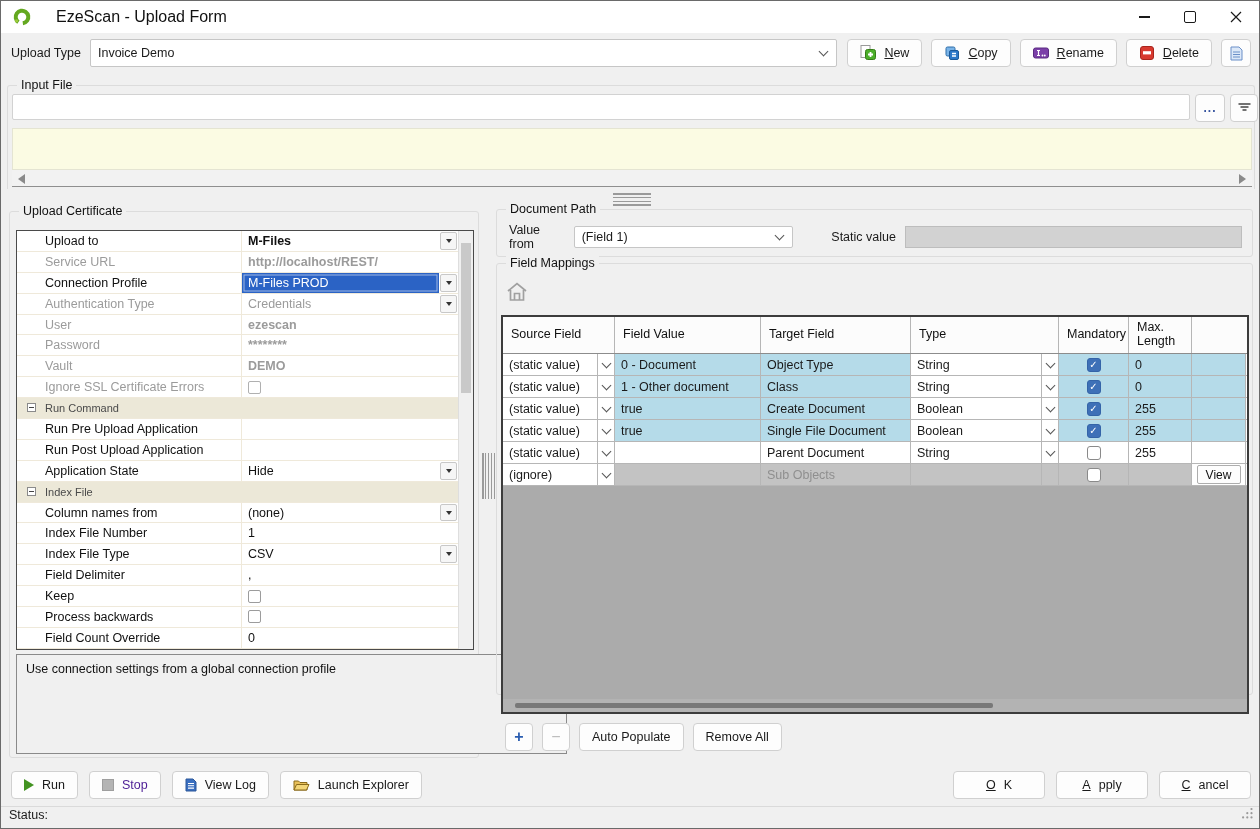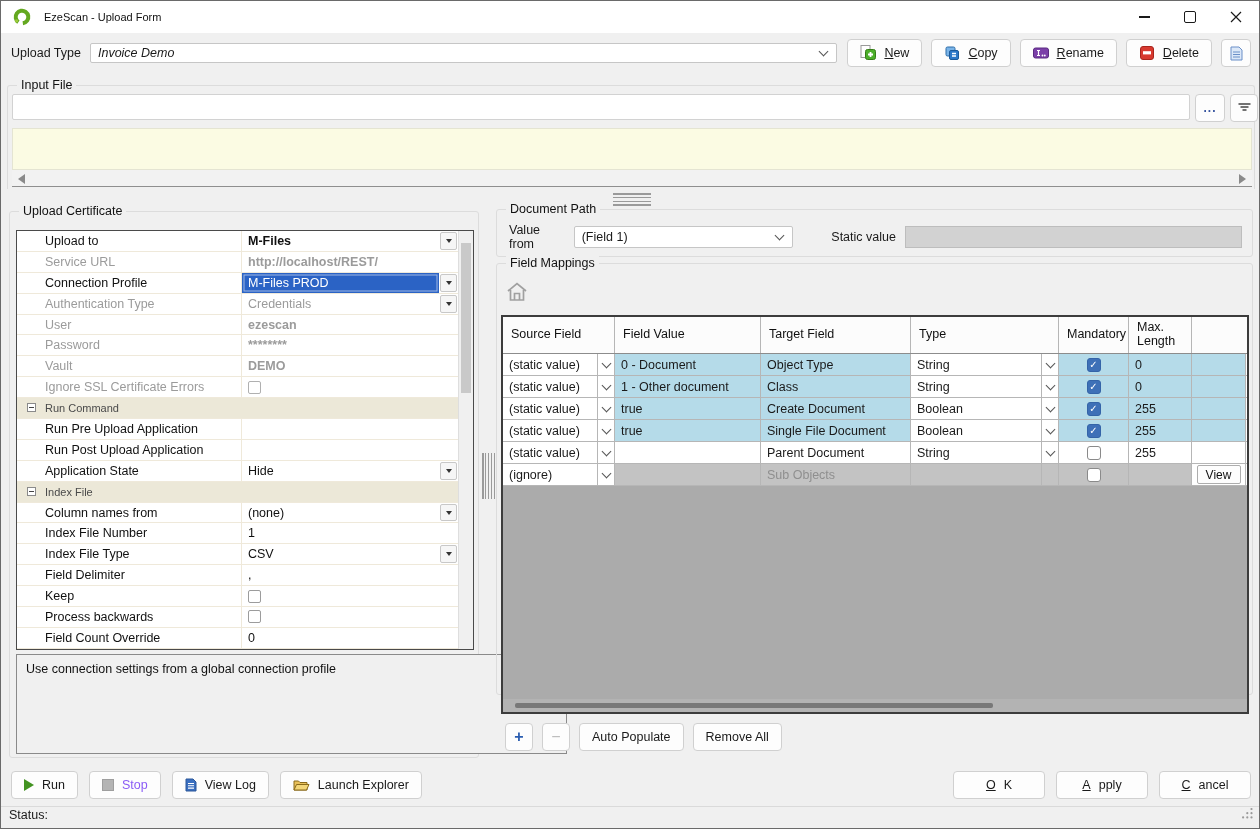--- a/index.html
+++ b/index.html
@@ -1,37 +1,37 @@
 <!DOCTYPE html>
 <html><head>
 <meta charset="utf-8">
 <style>
   html,body{margin:0;padding:0;background:#cfcfcf;font-family:"Liberation Sans",sans-serif;}
   .window{position:relative;width:1258px;height:827px;background:#f0f0f0;border:1px solid #6a6a6a;overflow:hidden;font-size:12.5px;color:#1a1a1a;}
   
   .titlebar{position:absolute;left:0;top:0;width:100%;height:32px;background:#ffffff;display:flex;align-items:center;}
   .titlebar .logo{width:20px;height:20px;margin-left:11px;position:relative;}
-  .title-text{margin-left:12px;font-size:11px;color:#111;}
+  .title-text{margin-left:24px;font-size:16px;color:#111;}
   .wincontrols{position:absolute;right:0;top:0;height:32px;display:flex;}
   .winbtn{width:46px;height:32px;display:flex;align-items:center;justify-content:center;}
   .glyph-min{width:11px;height:1.4px;background:#1a1a1a;}
   .glyph-max{width:10px;height:10px;border:1.2px solid #1a1a1a;border-radius:2px;}
   
   .btn{display:inline-flex;align-items:center;justify-content:center;gap:8px;height:28px;background:#fdfdfd;border:1px solid #d0d0d0;border-radius:4px;font-size:12.5px;color:#1a1a1a;padding:0 12px;box-sizing:border-box;}
-  .btn.disabled{color:#8b5cf6;}
+  .btn.disabled{color:#4c1d95;}
   .combo{position:relative;background:#fff;border:1px solid #c6c6c6;border-radius:2px;display:flex;align-items:center;padding-left:7px;box-sizing:border-box;}
   .chev{width:6px;height:6px;border-right:1.4px solid #555;border-bottom:1.4px solid #555;transform:rotate(45deg);display:inline-block;margin-top:-3px;}
   .combo .chev{position:absolute;right:9px;top:50%;margin-top:-5px;}
   .group{position:absolute;border:1px solid #dcdcdc;border-radius:3px;box-sizing:border-box;}
   .glabel{position:absolute;top:-8px;left:9px;background:#f0f0f0;padding:0 4px;font-size:12.5px;color:#111;white-space:nowrap;}
   u{text-decoration:underline;}
   
   .row-uploadtype{position:absolute;left:10px;top:38px;width:1240px;height:28px;display:flex;align-items:center;}
   .ut-label{margin-right:9px;white-space:nowrap;}
-  .ut-combo{width:784px;height:20px;font-style:italic;}
+  .ut-combo{width:784px;height:28px;}
   .tb-buttons{display:flex;margin-left:10px;gap:9px;align-items:center;}
   .icon16{width:16px;height:16px;position:relative;flex:0 0 auto;}
   
   .group-inputfile{left:6px;top:84px;width:1248px;height:104px;border-bottom:none;border-bottom-left-radius:0;border-bottom-right-radius:0;}
   .if-input{position:absolute;left:4px;top:8px;width:1178px;height:26px;background:#fff;border:1px solid #d2d2d2;border-radius:2px;box-sizing:border-box;}
   .if-browse{position:absolute;left:1187px;top:8px;width:30px;height:28px;}
   .if-filter{position:absolute;left:1222px;top:8px;width:28px;height:28px;}
   .dots{color:#33519e;font-weight:bold;letter-spacing:1px;font-size:12px;line-height:6px;}
   .yellowpane{position:absolute;left:4px;top:42px;width:1240px;height:42px;background:#fbfbe3;border:1px solid #e4e4d2;box-sizing:border-box;}
   .hscroll{position:absolute;left:4px;top:84px;width:1240px;height:17px;background:#f2f2f2;border-bottom:1px solid #8f8f8f;box-sizing:border-box;}

